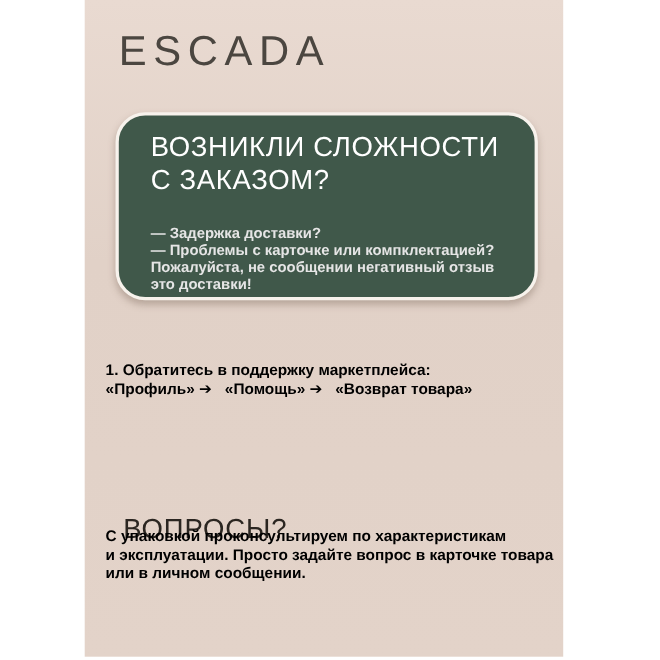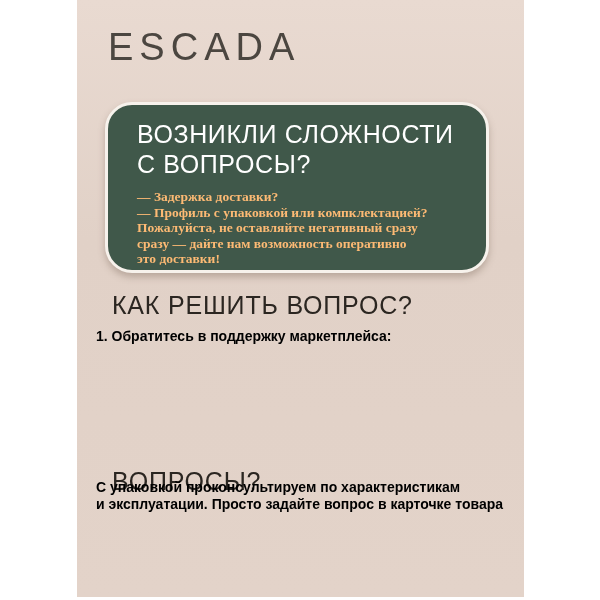--- a/index.html
+++ b/index.html
@@ -1,40 +1,40 @@
 <!DOCTYPE html>
 <html><head>
 <meta charset="utf-8">
 <style>
   html,body{margin:0;padding:0;}
   body{
     width:600px;height:600px;background:#ffffff;
     font-family:"Liberation Sans","DejaVu Sans",sans-serif;
     -webkit-font-smoothing:antialiased;
   }
-  .page{position:relative;width:600px;height:600px;background:#ffffff;overflow:hidden;}
+  .page{position:relative;width:512px;height:600px;background:#ffffff;overflow:hidden;}
   
   .panel{
     position:absolute;left:77px;top:0;width:447px;height:597px;
     background:linear-gradient(180deg,#e9dad1 0%,#e1d1c7 40%,#e3d3c9 100%);
   }
   .logo{
     position:absolute;left:108px;top:27px;
     font-size:38px;line-height:40px;font-weight:400;
     letter-spacing:6px;color:#4b4640;white-space:pre;
   }
   .card{
     position:absolute;left:105px;top:102px;width:384px;height:171px;
     box-sizing:border-box;border:3px solid #f7f2ec;border-radius:27px;
     background:#40584a;box-shadow:0 4px 7px rgba(110,88,75,0.35);
     padding:14px 24px 0 29px;
   }
   .card-title{color:#ffffff;font-size:25px;line-height:30px;letter-spacing:0.6px;font-weight:500;}
   .card-title .line{white-space:pre;}
-  .card-body{margin-top:10px;color:#fdba74;font-size:13.5px;line-height:15.5px;font-weight:700;font-family:Liberation Serif, serif;}
+  .card-body{margin-top:25px;color:#e5e5e5;font-size:13.5px;line-height:15.5px;font-weight:700;}
   .card-body .line{white-space:pre;}
   .h2{
     position:absolute;left:112px;color:#2b2621;font-weight:500;
     font-size:25px;line-height:28px;letter-spacing:0.8px;white-space:pre;
   }
   .h2.how{top:291px;}
   .h2.tech{top:413px;line-height:27.5px;}
   .body-text{
     position:absolute;left:96px;color:#000000;
     font-size:14px;font-weight:700;
@@ -47,36 +47,36 @@
 <body>
 
 <div class="page">
   <div class="panel"></div>
 
   <div class="logo">ESCADA</div>
 
   <div class="card">
     <div class="card-title">
       <div class="line">ВОЗНИКЛИ СЛОЖНОСТИ</div>
-      <div class="line">С ВОПРОСЫ?</div>
+      <div class="line">С ЗАКАЗОМ?</div>
     </div>
     <div class="card-body">
       <div class="line">— Задержка доставки?</div>
-      <div class="line">— Профиль с упаковкой или компклектацией?</div>
-      <div class="line">Пожалуйста, не оставляйте негативный сразу</div>
-      <div class="line">сразу — дайте нам возможность оперативно</div>
+      <div class="line">— Проблемы с карточке или компклектацией?</div>
+      <div class="line">Пожалуйста, не сообщении негативный отзыв</div>
       <div class="line">это доставки!</div>
     </div>
   </div>
 
-  <div class="h2 how">КАК РЕШИТЬ ВОПРОС?</div>
   <div class="body-text how">
     <div class="line">1. Обратитесь в поддержку маркетплейса:</div>
+    <div class="line">«Профиль» ➔   «Помощь» ➔   «Возврат товара»</div>
   </div>
 
   <div class="h2 tech">
     <div>ВОПРОСЫ?</div>
   </div>
   <div class="body-text tech">
     <div class="line">С упаковкой проконсультируем по характеристикам</div>
     <div class="line">и эксплуатации. Просто задайте вопрос в карточке товара</div>
+    <div class="line">или в личном сообщении.</div>
   </div>
 </div>
 
 </body></html>

